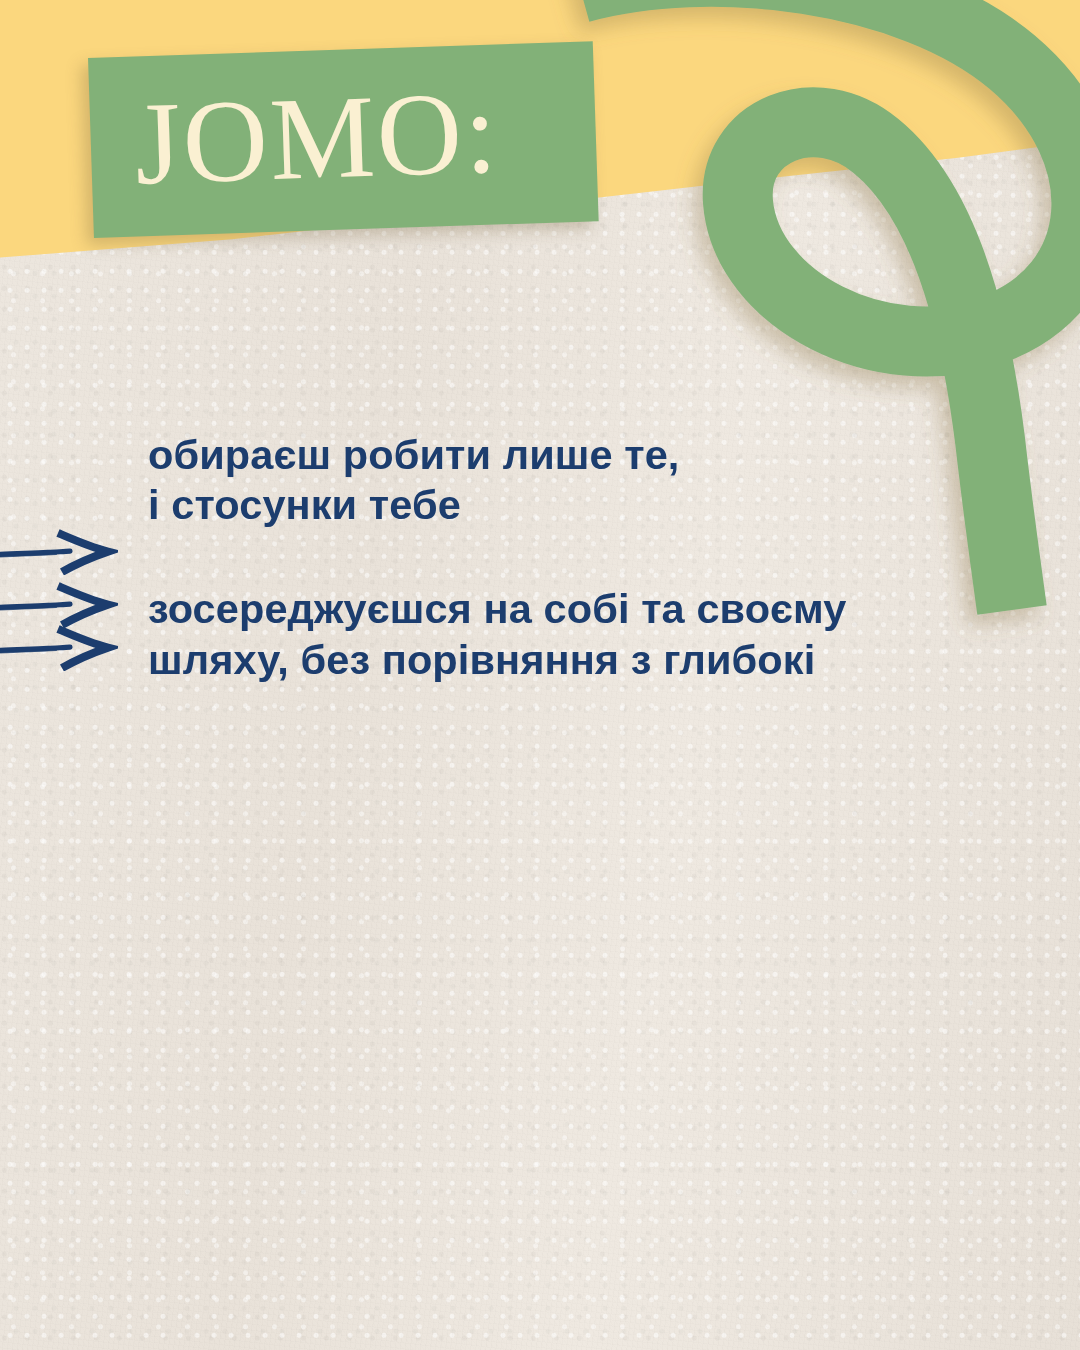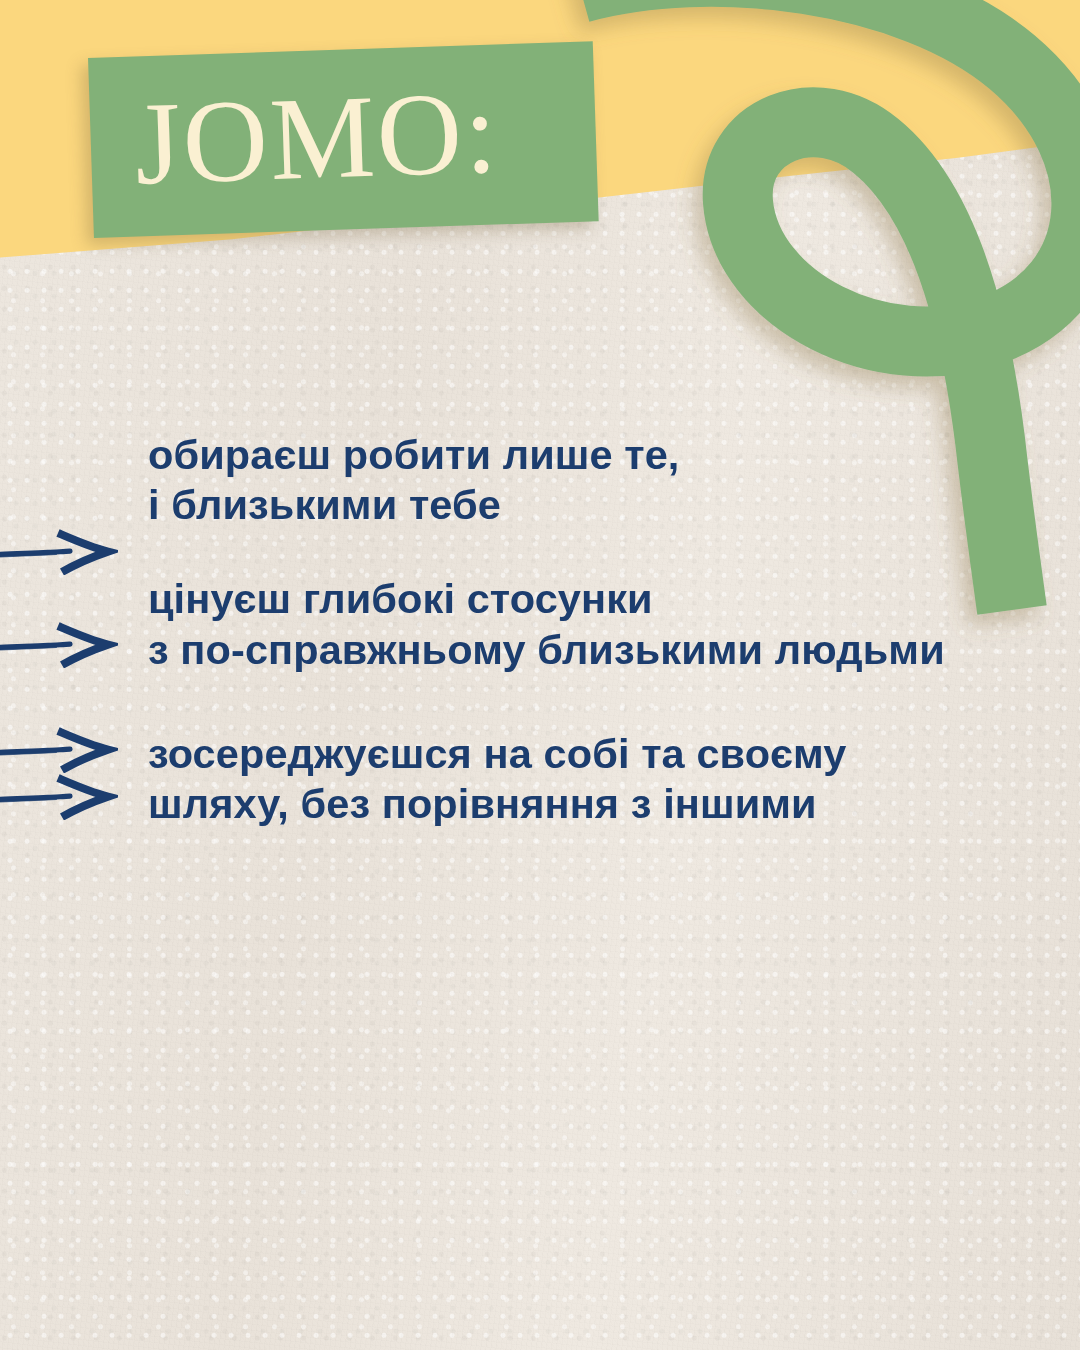--- a/index.html
+++ b/index.html
@@ -156,37 +156,24 @@
     <div class="row row-1">
       <div class="arrow">
         <svg viewBox="0 0 122 46" xmlns="http://www.w3.org/2000/svg" aria-hidden="true">
           <path d="M0 25.8 C 16 24.2, 34 24.6, 52 23.4 C 60 22.9, 68 22.6, 74 22.2" stroke="#1C3D6E" stroke-width="5.2" fill="none" stroke-linecap="round"></path>
           <path d="M0 27.6 C 20 26.4, 40 26.0, 60 25.0" stroke="#1C3D6E" stroke-width="2.2" fill="none" stroke-linecap="round" opacity=".75"></path>
           <path d="M62 4 C 76 10, 94 18, 112 22.6 C 96 28, 80 35, 66 43" stroke="#1C3D6E" stroke-width="8" fill="none" stroke-linejoin="miter" stroke-linecap="butt"></path>
         </svg>
       </div>
       <div class="lines">
         <div>обираєш робити лише те,</div>
-        <div>і близькими тебе</div>
+        <div>і стосунки тебе</div>
       </div>
     </div>
 
-    <div class="row row-2">
-      <div class="arrow">
-        <svg viewBox="0 0 122 46" xmlns="http://www.w3.org/2000/svg" aria-hidden="true">
-          <path d="M0 25.8 C 16 24.2, 34 24.6, 52 23.4 C 60 22.9, 68 22.6, 74 22.2" stroke="#1C3D6E" stroke-width="5.2" fill="none" stroke-linecap="round"></path>
-          <path d="M0 27.6 C 20 26.4, 40 26.0, 60 25.0" stroke="#1C3D6E" stroke-width="2.2" fill="none" stroke-linecap="round" opacity=".75"></path>
-          <path d="M62 4 C 76 10, 94 18, 112 22.6 C 96 28, 80 35, 66 43" stroke="#1C3D6E" stroke-width="8" fill="none" stroke-linejoin="miter" stroke-linecap="butt"></path>
-        </svg>
-      </div>
-      <div class="lines">
-        <div>цінуєш глибокі стосунки</div>
-        <div>з по-справжньому близькими людьми</div>
-      </div>
-    </div>
 
     <div class="row row-3">
       <div class="arrow">
         <svg viewBox="0 0 122 46" xmlns="http://www.w3.org/2000/svg" aria-hidden="true">
           <path d="M0 25.8 C 16 24.2, 34 24.6, 52 23.4 C 60 22.9, 68 22.6, 74 22.2" stroke="#1C3D6E" stroke-width="5.2" fill="none" stroke-linecap="round"></path>
           <path d="M0 27.6 C 20 26.4, 40 26.0, 60 25.0" stroke="#1C3D6E" stroke-width="2.2" fill="none" stroke-linecap="round" opacity=".75"></path>
           <path d="M62 4 C 76 10, 94 18, 112 22.6 C 96 28, 80 35, 66 43" stroke="#1C3D6E" stroke-width="8" fill="none" stroke-linejoin="miter" stroke-linecap="butt"></path>
         </svg>
       </div>
     </div>
@@ -194,19 +181,19 @@
     <div class="row row-4">
       <div class="arrow">
         <svg viewBox="0 0 122 46" xmlns="http://www.w3.org/2000/svg" aria-hidden="true">
           <path d="M0 25.8 C 16 24.2, 34 24.6, 52 23.4 C 60 22.9, 68 22.6, 74 22.2" stroke="#1C3D6E" stroke-width="5.2" fill="none" stroke-linecap="round"></path>
           <path d="M0 27.6 C 20 26.4, 40 26.0, 60 25.0" stroke="#1C3D6E" stroke-width="2.2" fill="none" stroke-linecap="round" opacity=".75"></path>
           <path d="M62 4 C 76 10, 94 18, 112 22.6 C 96 28, 80 35, 66 43" stroke="#1C3D6E" stroke-width="8" fill="none" stroke-linejoin="miter" stroke-linecap="butt"></path>
         </svg>
       </div>
       <div class="lines">
         <div>зосереджуєшся на собі та своєму</div>
-        <div>шляху, без порівняння з іншими</div>
+        <div>шляху, без порівняння з глибокі</div>
       </div>
     </div>
 
   </div>
 
 </div>
 
 </body></html>

